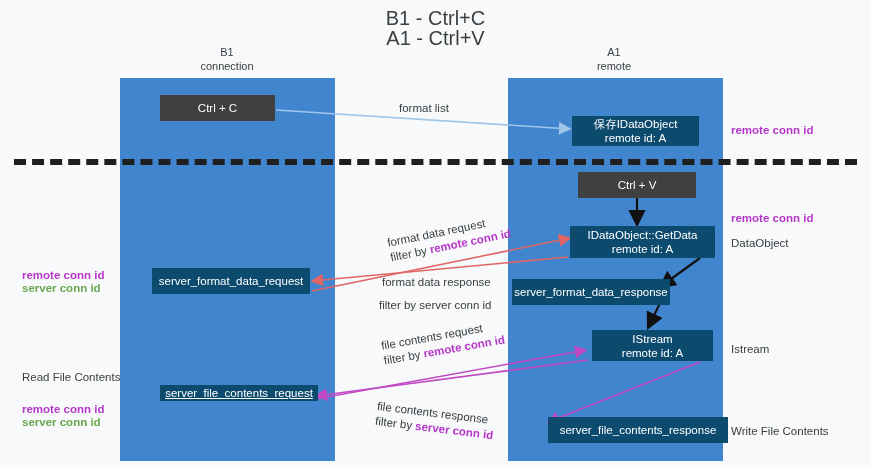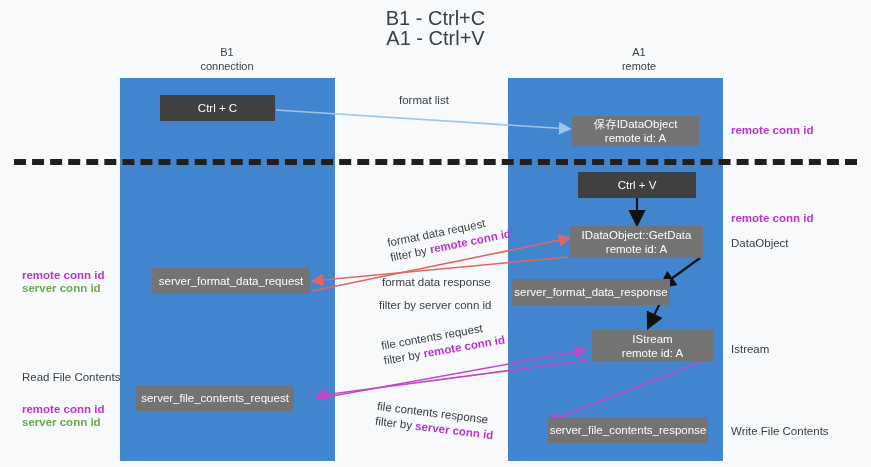--- a/index.html
+++ b/index.html
@@ -23,21 +23,21 @@
   .col-a1 { left: 508px; top: 78px; width: 215px; height: 383px; }
 
   .col-head {
     position: absolute;
     text-align: center;
     font-size: 11px;
     color: #3c4043;
     line-height: 14px;
   }
   .col-head-b1 { left: 152px; top: 45px; width: 150px; }
-  .col-head-a1 { left: 564px; top: 45px; width: 150px; text-align: center; }
+  .col-head-a1 { left: 539px; top: 45px; width: 150px; text-align: center; }
 
   .title {
     position: absolute;
     left: 0;
     top: 8px;
     width: 871px;
     text-align: center;
     font-size: 20px;
     color: #3c4043;
     line-height: 20px;
@@ -59,21 +59,21 @@
     flex-direction: column;
     align-items: center;
     justify-content: center;
     color: #ffffff;
     font-size: 11.5px;
     line-height: 14px;
     text-align: center;
     padding: 3px 6px;
   }
   .box.green { background: #404040; }
-  .box.orange { background: #737373; }
+  .box.orange { background: #0c4a6e; }
 
   .lbl {
     position: absolute;
     font-size: 11.5px;
     line-height: 14px;
     color: #3c4043;
     white-space: nowrap;
   }
   .lbl.purple { color: #b636c9; font-weight: bold; }
   .lbl.green { color: #6aa84f; font-weight: bold; }
@@ -162,47 +162,47 @@
 
   <div class="box orange" style="left:572px; top:116px; width:127px; height:30px;">
     <div>保存IDataObject</div>
     <div>remote id: A</div>
   </div>
 
   <div class="box green" style="left:578px; top:172px; width:118px; height:26px;">
     <div>Ctrl + V</div>
   </div>
 
-  <div class="box orange" style="left:570px; top:226px; width:133px; height:32px;">
+  <div class="box orange" style="left:570px; top:226px; width:145px; height:32px;">
     <div>IDataObject::GetData</div>
     <div>remote id: A</div>
   </div>
 
   <div class="box orange" style="left:512px; top:279px; width:158px; height:26px;">
     <div>server_format_data_response</div>
   </div>
 
   <div class="box orange" style="left:152px; top:268px; width:158px; height:26px;">
     <div>server_format_data_request</div>
   </div>
 
   <div class="box orange" style="left:592px; top:330px; width:121px; height:31px;">
     <div>IStream</div>
     <div>remote id: A</div>
   </div>
 
-  <div class="box orange" style="left:136px; top:385px; width:158px; height:26px;">
+  <div class="box orange" style="left:160px; top:385px; width:158px; height:16px;text-decoration:underline;">
     <div>server_file_contents_request</div>
   </div>
 
-  <div class="box orange" style="left:548px; top:417px; width:160px; height:26px;">
+  <div class="box orange" style="left:548px; top:417px; width:180px; height:26px;">
     <div>server_file_contents_response</div>
   </div>
 
-  <div class="lbl" style="left:399px; top:93px;text-align:right;">format list</div>
+  <div class="lbl" style="left:399px; top:101px;text-align:right;">format list</div>
 
   <div class="rot" style="left:386px; top:236px; transform: rotate(-11.5deg);">
     <div>format data request</div>
     <div><span>filter by </span><span class="p">remote conn id</span></div>
   </div>
 
   <div class="lbl" style="left:382px; top:275px;">format data response</div>
   <div class="lbl" style="left:379px; top:298px;"><span>filter by </span><span class="purple">server conn id</span></div>
 
   <div class="rot" style="left:380px; top:339px; transform: rotate(-10deg);">

